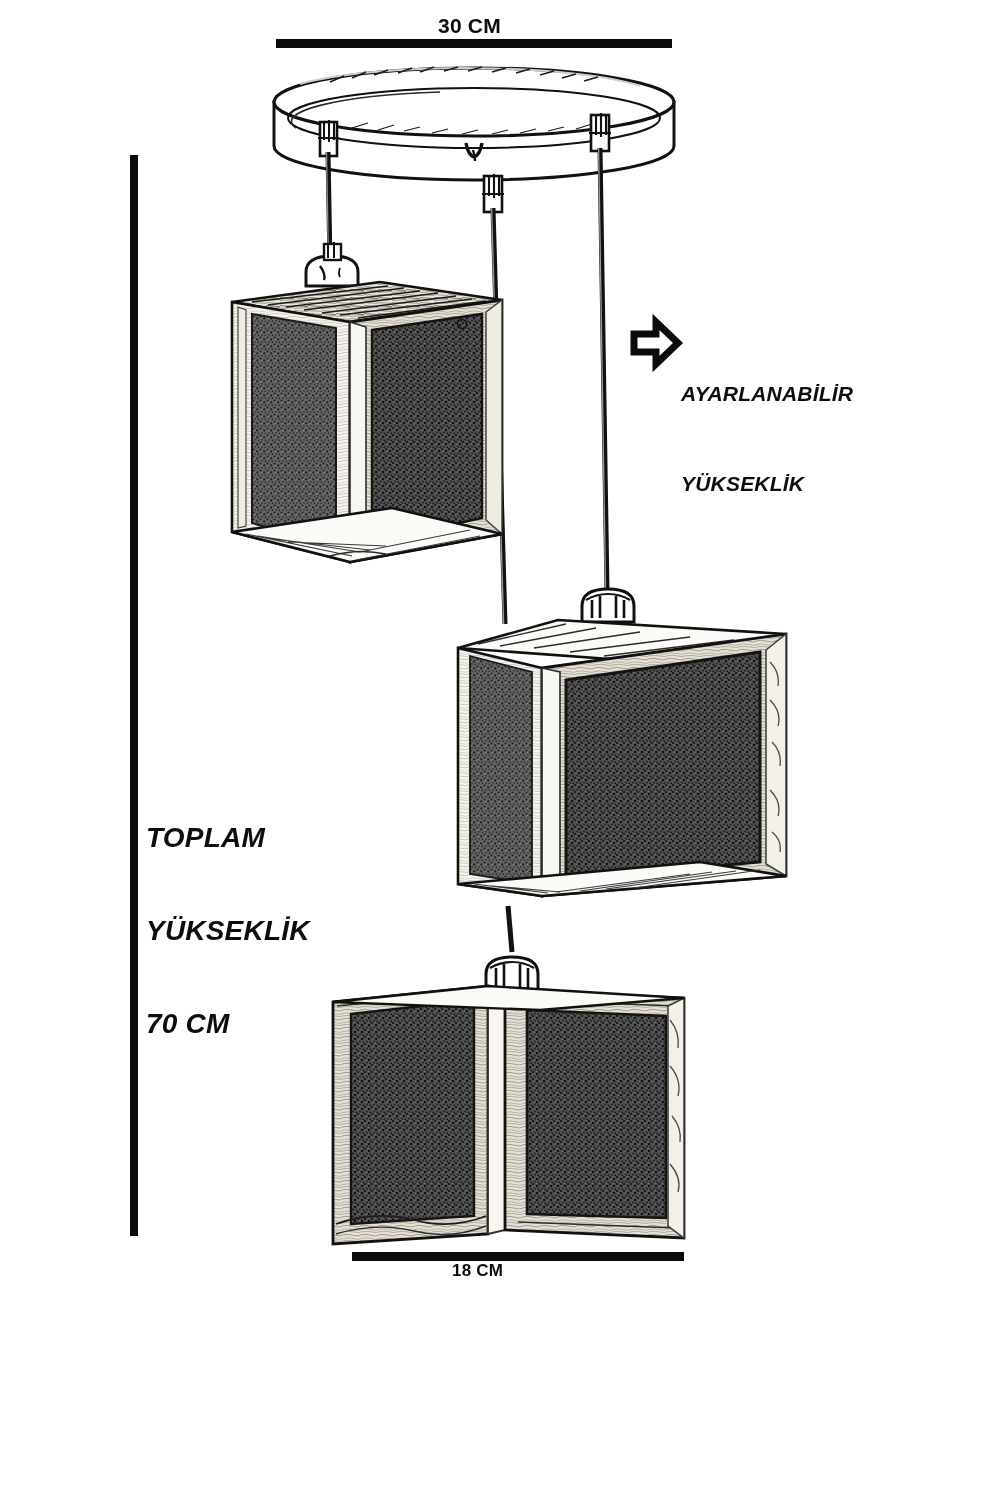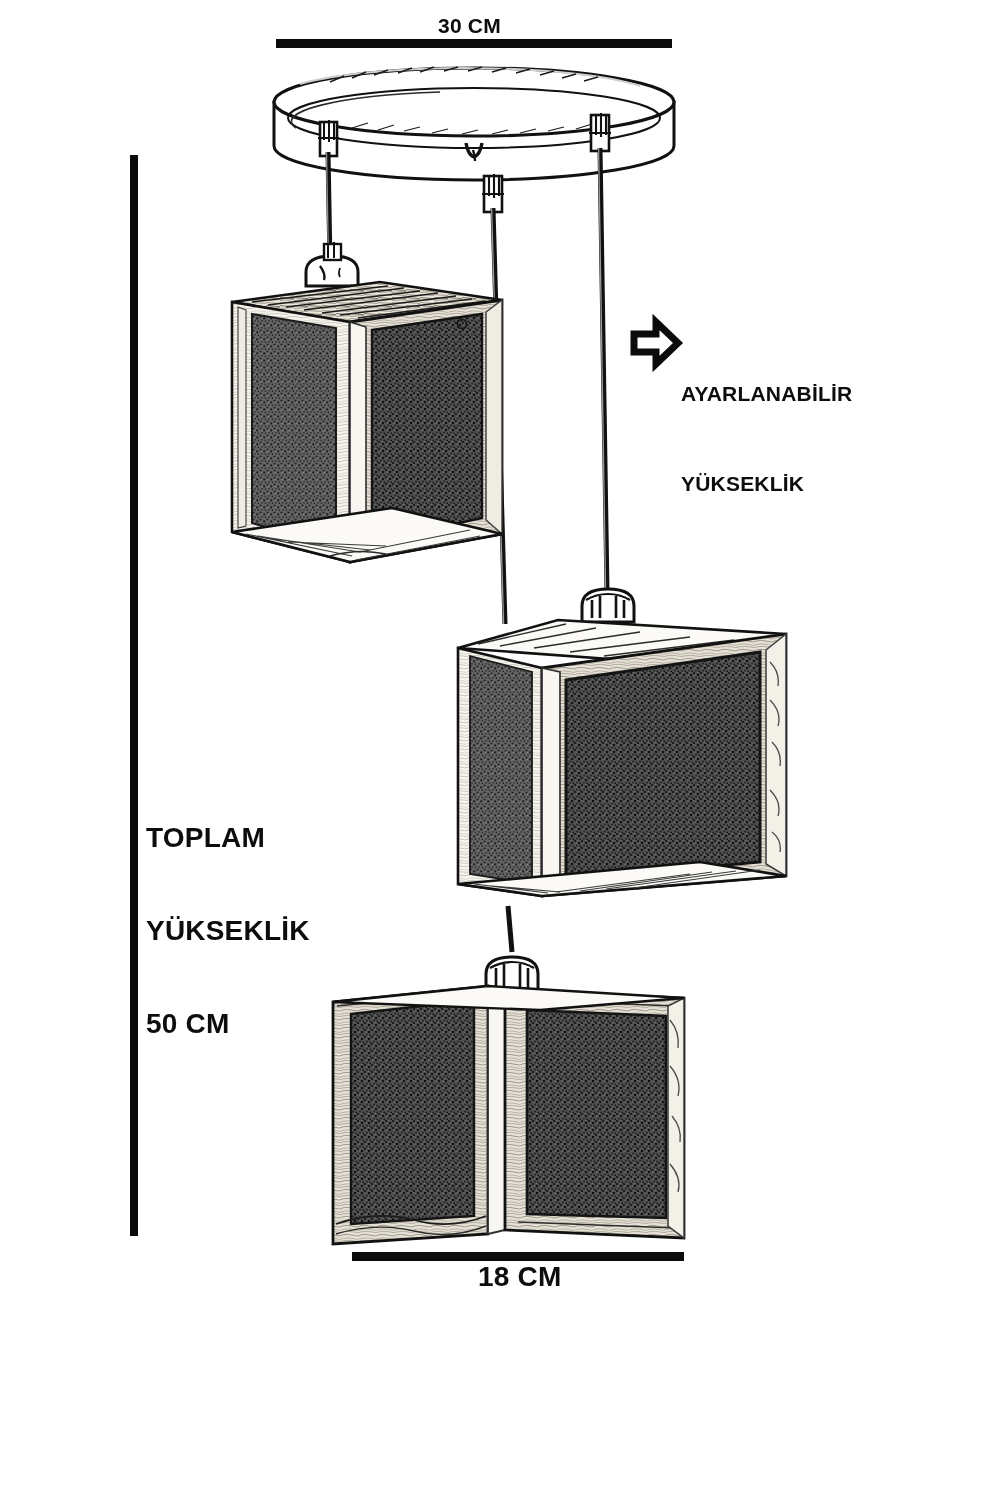--- a/index.html
+++ b/index.html
@@ -37,37 +37,37 @@
     color: #0d0d0d;
     white-space: pre;
     letter-spacing: 0.2px;
   }
   #label-top-dim {
     left: 438px;
     top: 14px;
     font-size: 21px;
   }
   #label-bottom-dim {
-    left: 478px;
+    left: 452px;
     top: 1261px;
-    font-size: 28px;
+    font-size: 17px;
   }
   #label-adjustable {
     left: 681px;
     top: 319px;
     font-size: 21px;
     line-height: 30px;
   }
   #label-total-height {
     left: 146px;
     top: 760px;
     font-size: 28px;
     line-height: 31px;
   }
-  .lbl span { display: block; }
+  .lbl span { display: block; font-style: italic; }
 </style>
 </head>
 <body>
 
 <div id="diagram-root">
 
   <svg class="canvas" viewBox="0 0 1000 1501">
     <defs>
 
       <pattern id="panelTex" width="7" height="7" patternUnits="userSpaceOnUse">
@@ -276,16 +276,16 @@
   <div class="lbl" id="label-bottom-dim">18 CM</div>
 
   <div class="lbl" id="label-adjustable">
     <span>AYARLANABİLİR</span>
     <span>YÜKSEKLİK</span>
   </div>
 
   <div class="lbl" id="label-total-height">
     <span>TOPLAM</span>
     <span>YÜKSEKLİK</span>
-    <span>50 CM</span>
+    <span>70 CM</span>
   </div>
 
 </div>
 
 </body></html>

